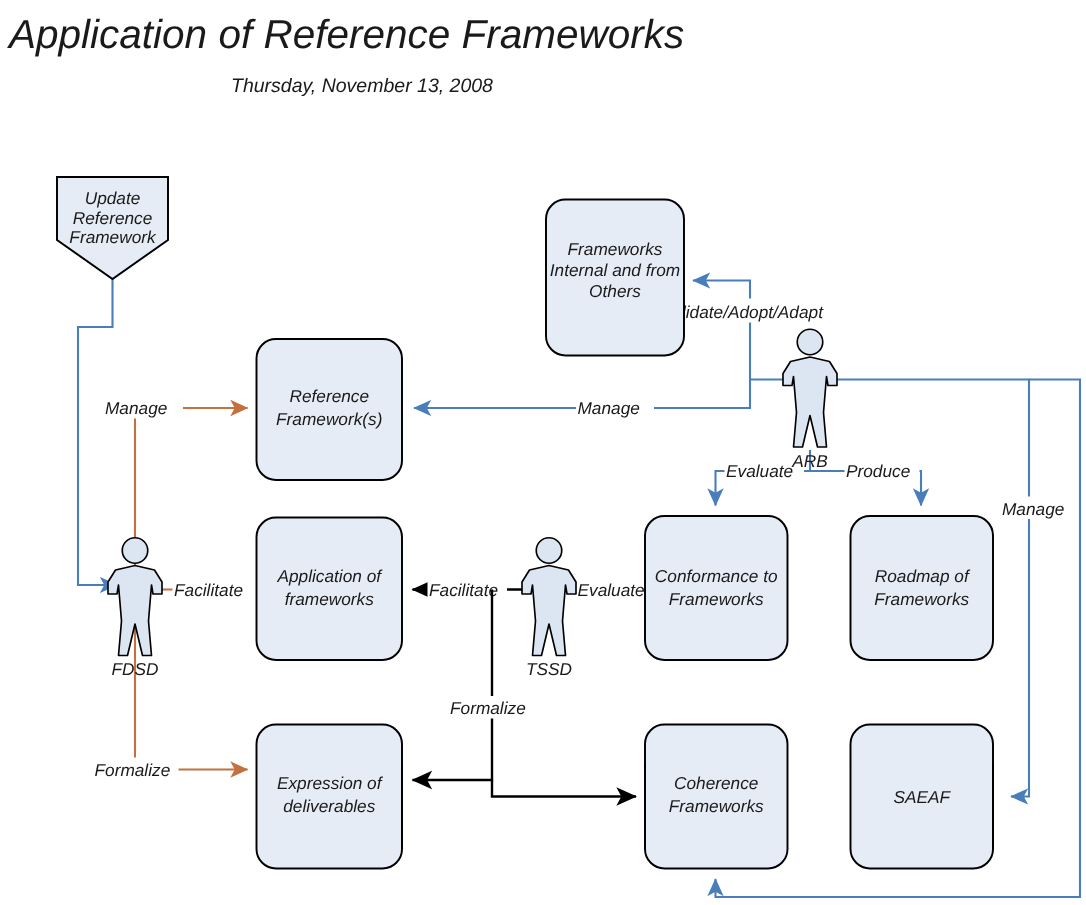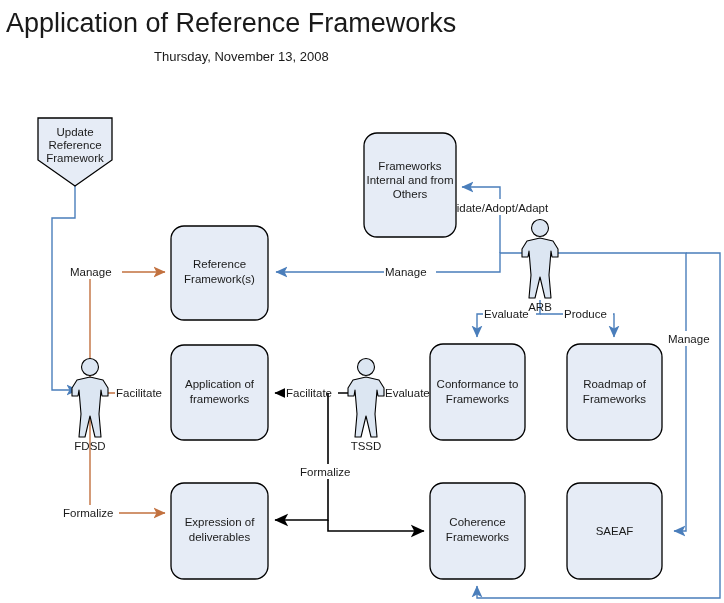--- a/index.html
+++ b/index.html
@@ -1,18 +1,18 @@
 <!DOCTYPE html>
 <html><head>
 <meta charset="utf-8">
 <style>
   html,body{margin:0;padding:0;background:#ffffff;}
   body{width:724px;height:603px;overflow:hidden;
        font-family:"Liberation Sans","DejaVu Sans",sans-serif;color:#000;}
-  #stage{position:relative;width:724px;height:592px;background:#fff;}
+  #stage{position:relative;width:724px;height:592px;background:#fff;font-style:italic;}
   #diagram{position:absolute;left:0;top:0;width:724px;height:603px;}
   .ttl{font-size:27px;fill:#1a1a1a;font-family:"Liberation Sans",sans-serif;}
   .sub{font-size:13px;fill:#1a1a1a;font-family:"Liberation Sans",sans-serif;}
   .boxtxt{font-size:11.5px;fill:#1a1a1a;text-anchor:middle;
           font-family:"Liberation Sans",sans-serif;}
   .edgetxt{font-size:11.5px;fill:#1a1a1a;
            font-family:"Liberation Sans",sans-serif;}
   .actortxt{font-size:11.5px;fill:#1a1a1a;text-anchor:middle;
             font-family:"Liberation Sans",sans-serif;}
   .shape{fill:#e6ecf6;stroke:#000000;stroke-width:1.3;}

